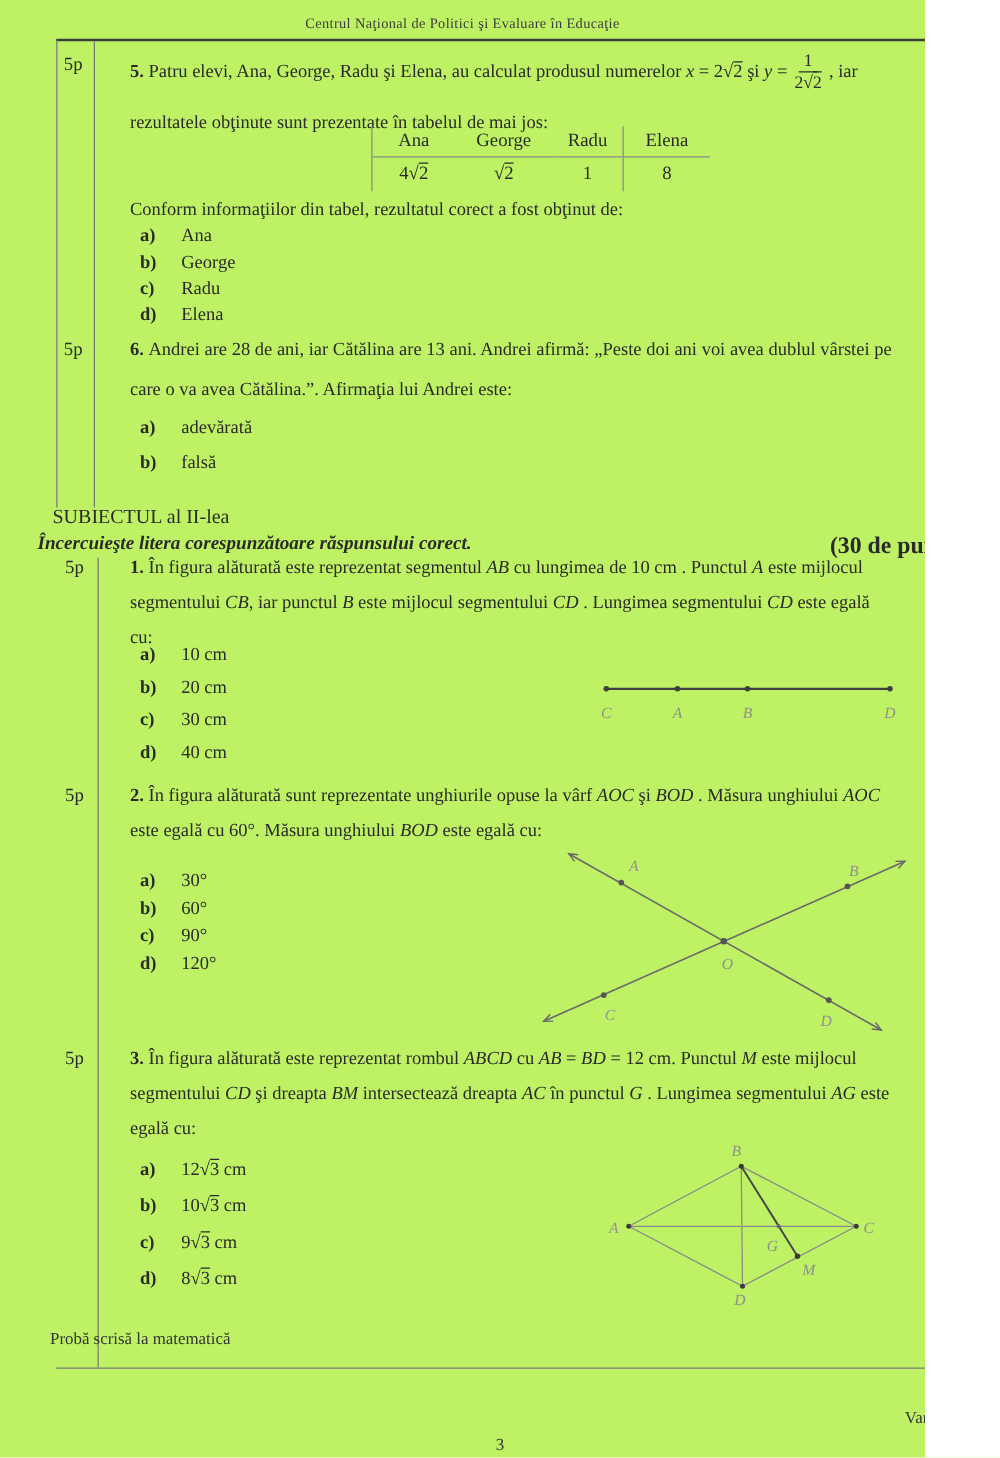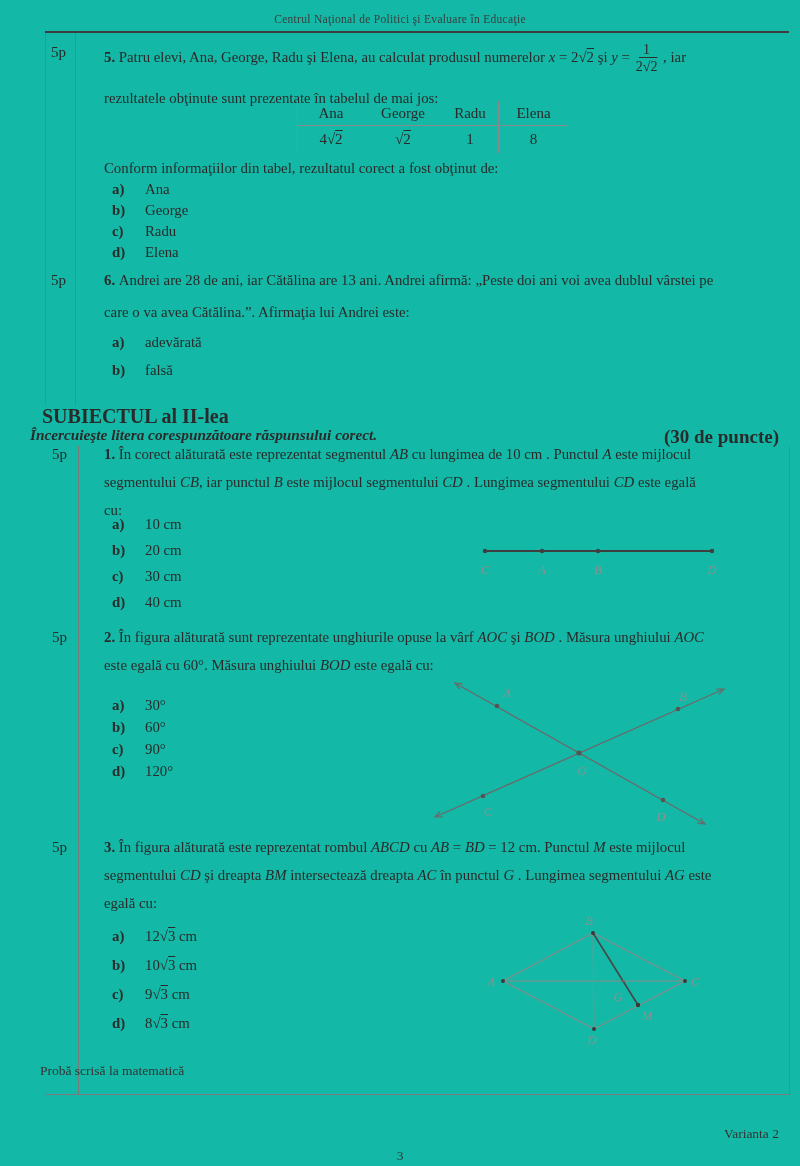--- a/index.html
+++ b/index.html
@@ -1,40 +1,40 @@
 <!DOCTYPE html>
 <html><head>
 <meta charset="utf-8">
 <style>
   * { box-sizing: border-box; }
   html,body { margin:0; padding:0; background:#ffffff; }
   .page {
-    position:relative; width:800px; height:1166px; overflow:hidden;
-    background:#14b8a6; color:#2a2a2a;
+    position:relative; width:740px; height:1166px; overflow:hidden;
+    background:#bef264; color:#2a2a2a;
     font-family:"Liberation Serif","DejaVu Serif",serif;
   }
   .vline { position:absolute; width:1px; background:#7a7a7a; }
   .hline { position:absolute; height:1px; background:#7a7a7a; }
   .hdr { position:absolute; left:0; top:13px; width:100%; text-align:center;
          font-size:11.5px; color:#3c3c3c; letter-spacing:.3px; }
   .rule { position:absolute; height:2px; background:#3d3d3d; }
   .pts { position:absolute; font-weight:400; font-size:15px; }
   .tline { position:absolute; font-size:14.8px; line-height:20px; white-space:nowrap;margin-left:16px; }
   .i { font-style:italic; }
   .b { font-weight:700; }
   .ovl { text-decoration:overline; }
   .frac { display:inline-flex; flex-direction:column; align-items:center;
           vertical-align:middle; line-height:1.08; font-size:.95em; margin:0 2px; }
   .fn { border-bottom:1px solid #2f2f2f; padding:0 4px; }
   .fd { padding-top:1px; }
   .opts { position:absolute; }
   .opt { display:flex; align-items:baseline; }
   .ol { font-weight:700; width:33px; font-size:14.8px; }
   .ot { font-size:14.8px; }
-  .heading { position:absolute; font-weight:700; font-size:20px; }
+  .heading { position:absolute; font-weight:400; font-size:16px; }
   .instr { position:absolute; font-weight:700; font-style:italic; font-size:15.3px; }
   .ptotal { position:absolute; font-weight:700; font-size:19px; text-align:right; }
   .qtable { position:absolute; left:297px; top:101px; display:grid;
             grid-template-columns:66px 78px 56px 70px;
             border-left:1px solid #8a8a8a; font-size:15px; }
   .qtable .c { display:flex; align-items:center; justify-content:center; height:27px; }
   .qtable .th { border-bottom:1px solid #8a8a8a; height:25px; }
   .qtable .bl { border-left:1px solid #8a8a8a; }
   .fig { position:absolute; }
   .flabel { font-style:italic; font-size:12.5px; fill:#8f8f8f;
@@ -117,21 +117,21 @@
 
   <div class="heading" style="left:42px;top:405px;">SUBIECTUL al II-lea</div>
   <div class="instr" style="left:30px;top:426px;">Încercuieşte litera corespunzătoare răspunsului corect.</div>
   <div class="ptotal" style="left:555px;top:426px;width:224px;">(30 de puncte)</div>
 
   <div class="vline" style="left:78px;top:446px;height:648px;"></div>
   <div class="vline" style="left:789px;top:446px;height:648px;"></div>
   <div class="hline" style="left:45px;top:1094px;width:745px;"></div>
 
   <div class="pts" style="left:52px;top:446px;">5p</div>
-  <div class="tline" style="left:88px;top:444px;"><span class="b">1. </span><span>În corect alăturată este reprezentat segmentul </span><span class="i">AB</span><span> cu lungimea de 10 cm . Punctul </span><span class="i">A</span><span> este mijlocul</span></div>
+  <div class="tline" style="left:88px;top:444px;"><span class="b">1. </span><span>În figura alăturată este reprezentat segmentul </span><span class="i">AB</span><span> cu lungimea de 10 cm . Punctul </span><span class="i">A</span><span> este mijlocul</span></div>
   <div class="tline" style="left:88px;top:472px;"><span>segmentului </span><span class="i">CB</span><span>, iar punctul </span><span class="i">B</span><span> este mijlocul segmentului </span><span class="i">CD</span><span> . Lungimea segmentului </span><span class="i">CD</span><span> este egală</span></div>
   <div class="tline" style="left:88px;top:500px;"><span>cu:</span></div>
 
   <div class="opts" style="left:112px;top:516px;">
     <div class="opt" style="height:26px;">
       <span class="ol">a)</span>
       <span class="ot"><span>10 cm</span></span>
     </div>
     <div class="opt" style="height:26px;">
       <span class="ol">b)</span>

